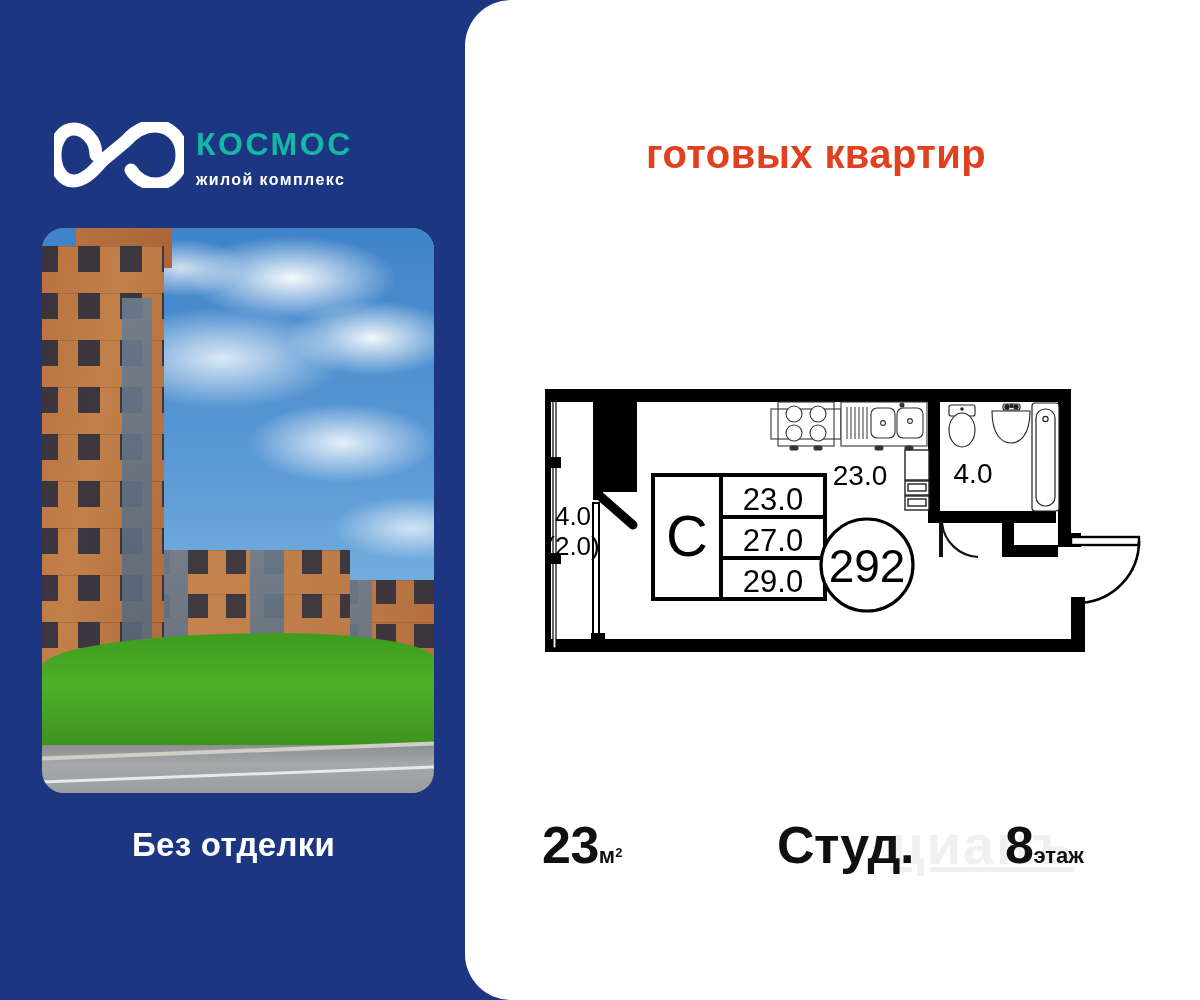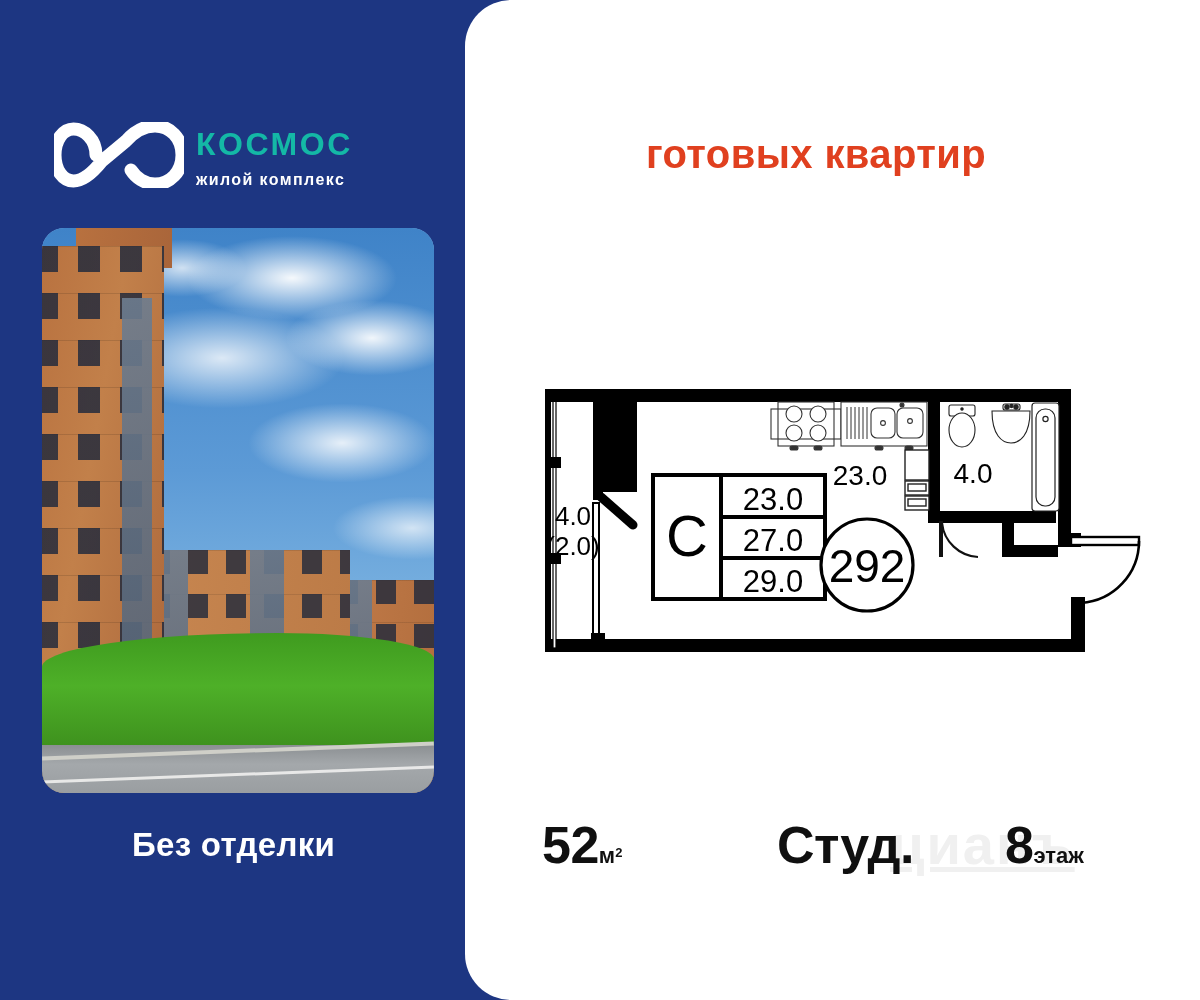--- a/index.html
+++ b/index.html
@@ -350,21 +350,21 @@
       <rect x="553" y="172" width="13" height="58" fill="#fff" stroke="none"></rect>
     </g>
 
   </g>
 </svg>
 
 <div id="watermark">цианъ</div>
 
 <div id="info-bar">
   <div class="info-item" id="area-item">
-    <span class="big">52</span><span class="small">м</span><span class="sup">2</span>
+    <span class="big">23</span><span class="small">м</span><span class="sup">2</span>
   </div>
   <div class="info-item" id="type-item">
     <span class="big">Студ.</span>
   </div>
   <div class="info-item" id="floor-item">
     <span class="big">8</span><span class="small">этаж</span>
   </div>
 </div>
 
 </body></html>

